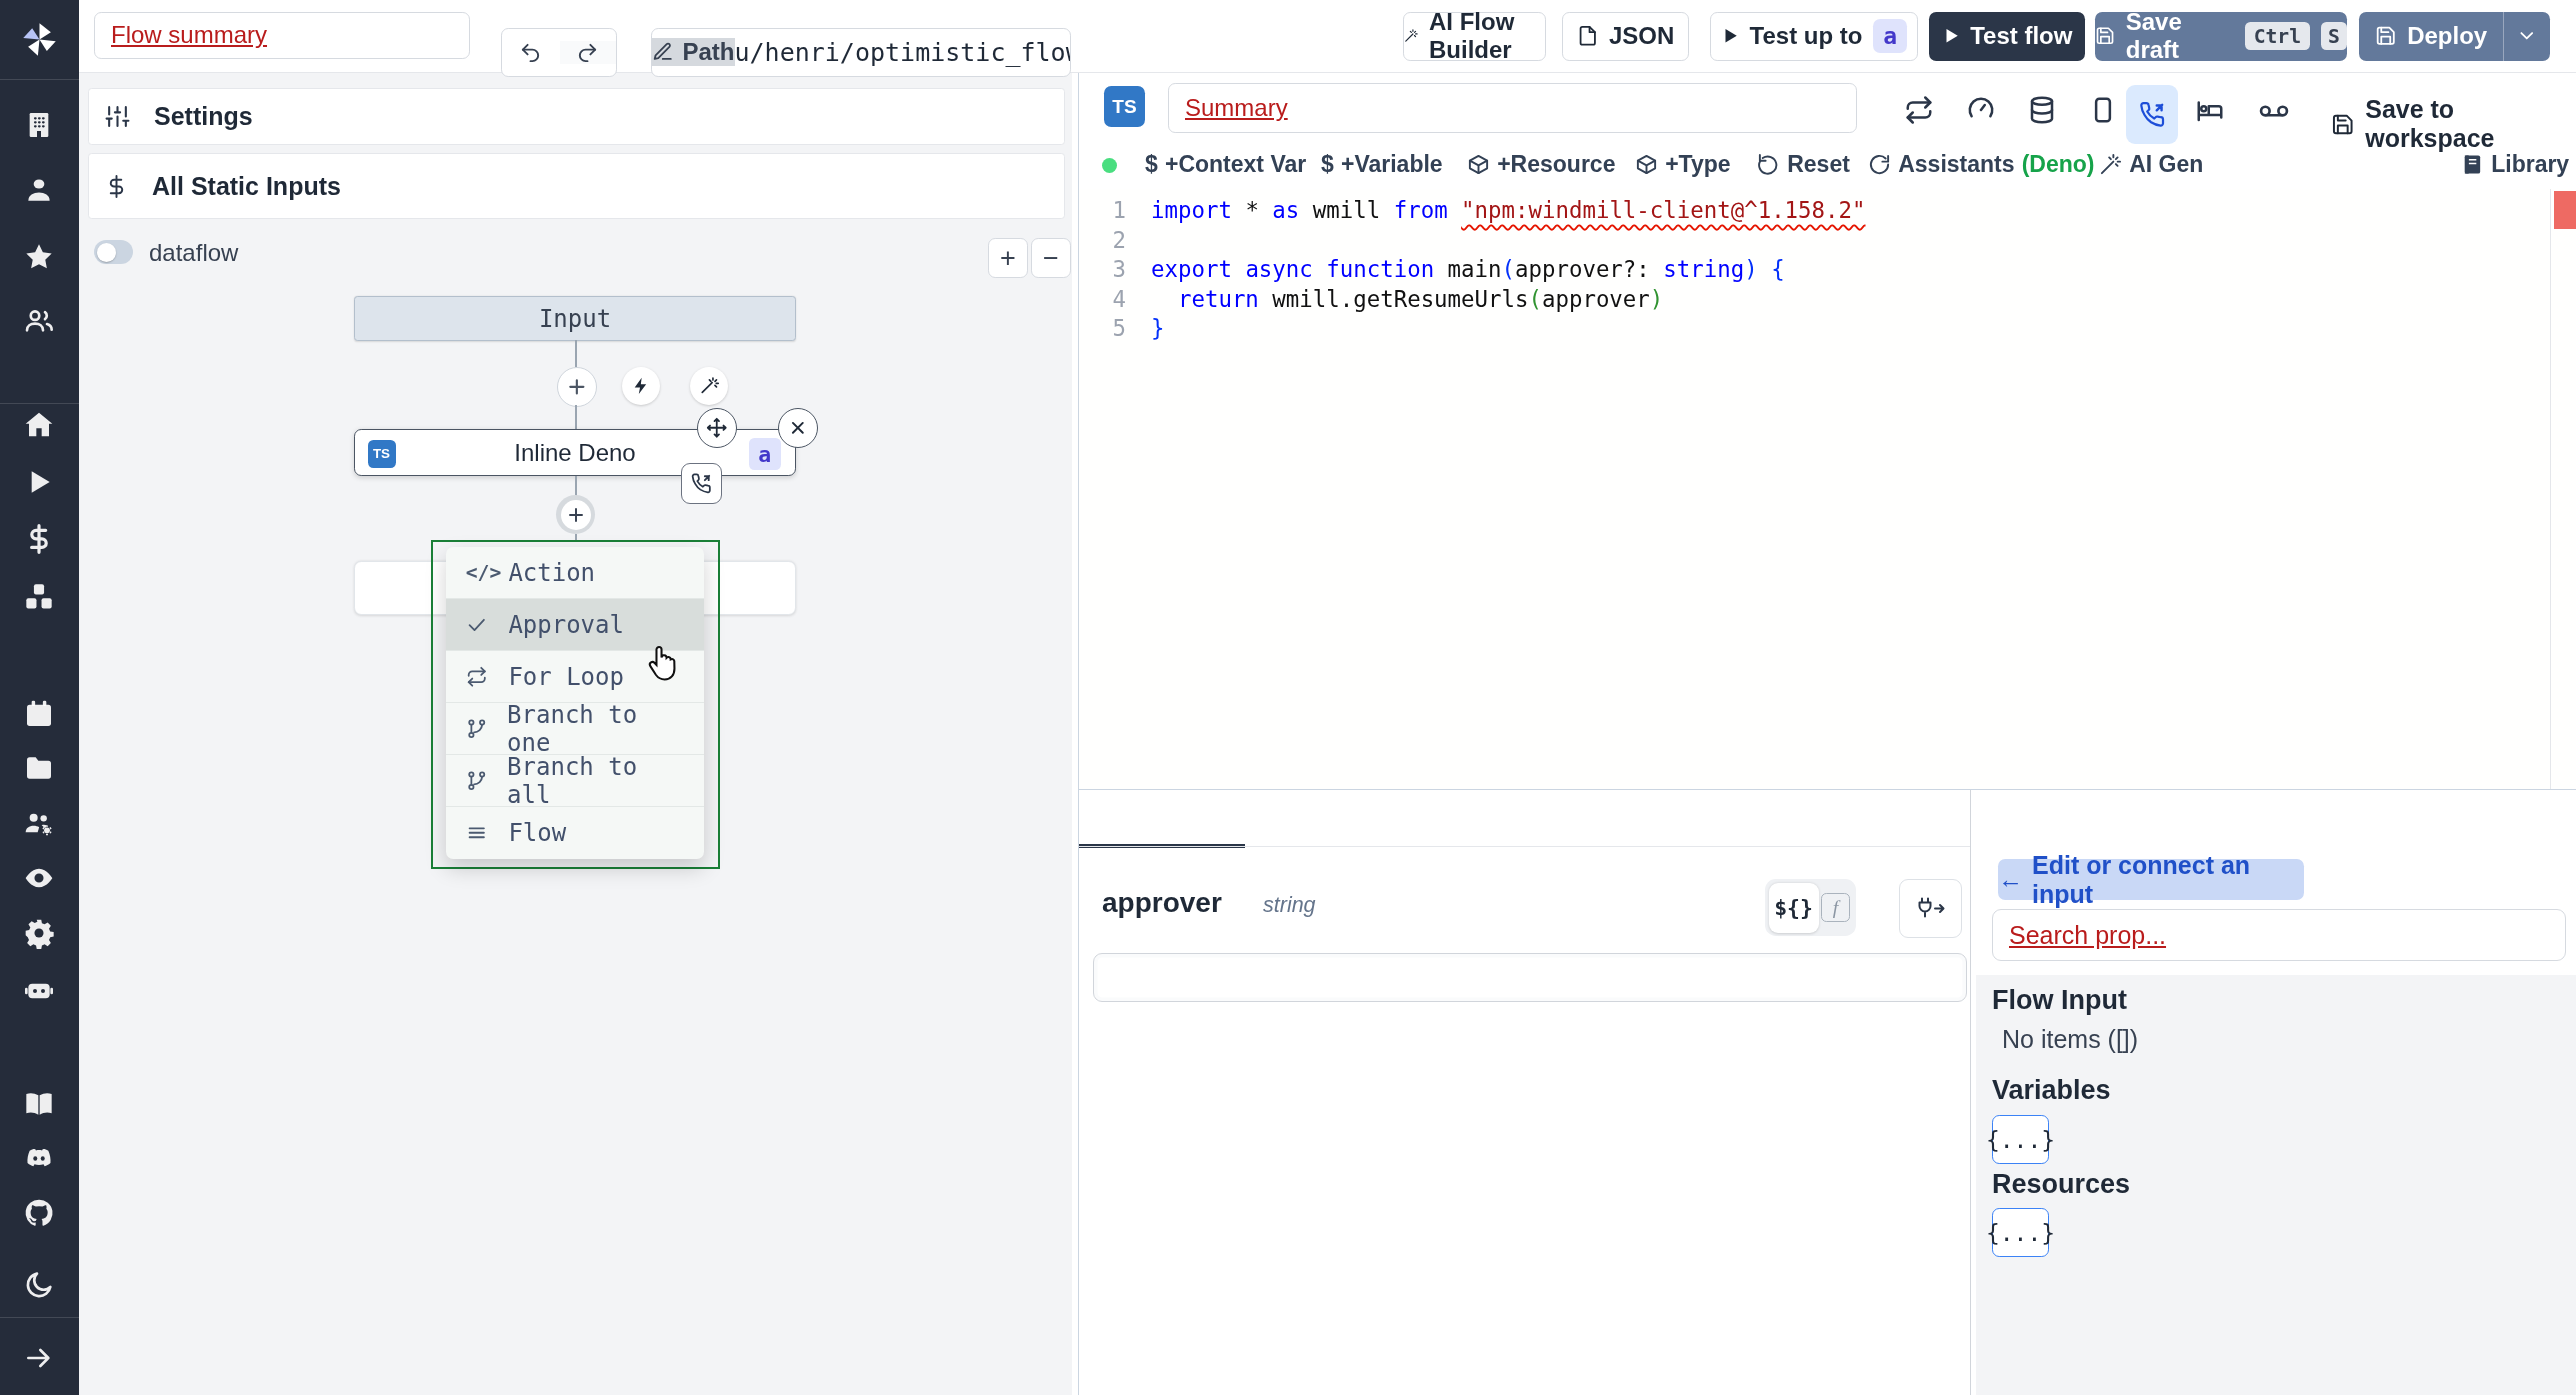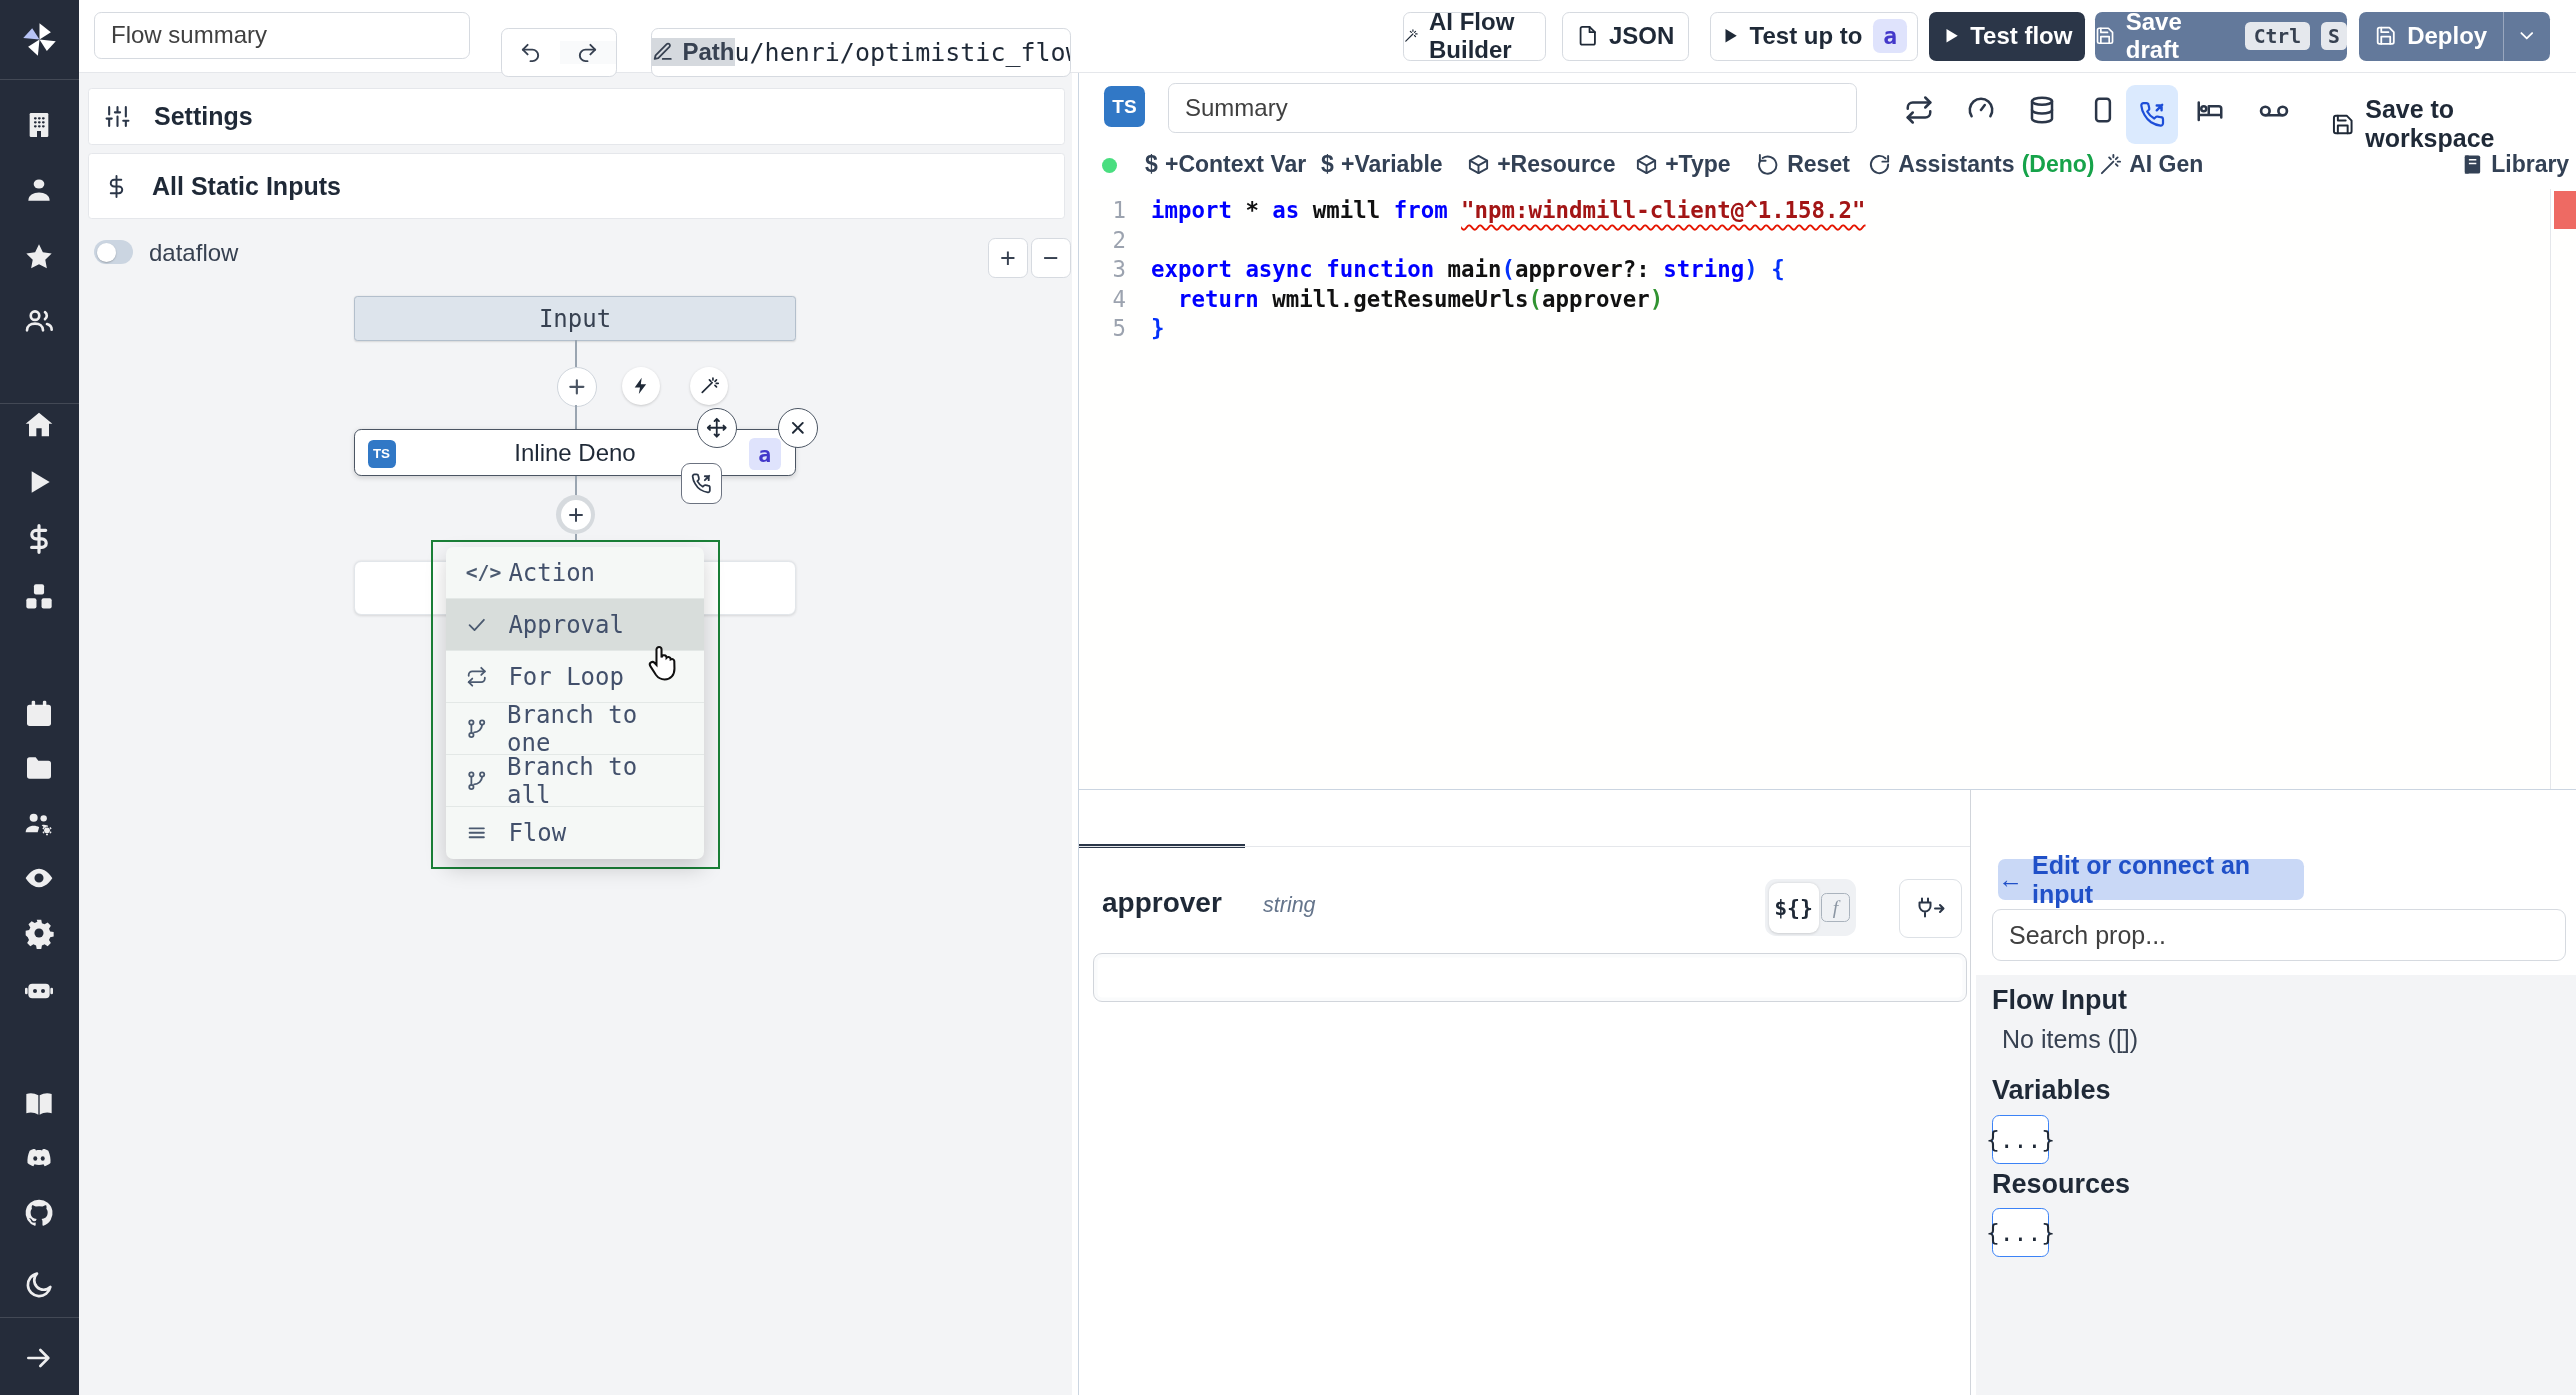--- a/index.html
+++ b/index.html
@@ -12,21 +12,21 @@
 
   
   #rail{left:0;top:0;width:79px;height:1395px;background:#252c3a;z-index:40;}
   #rail .slot{position:absolute;left:23px;width:32px;height:32px;color:rgba(255,255,255,.92);}
   #rail .sep{position:absolute;left:0;width:79px;height:0.9px;background:rgba(255,255,255,.14);}
   #logo{position:absolute;left:19.7px;top:19.7px;width:39px;height:39px;}
 
   
   #topbar{left:79px;top:0;width:2497px;height:72px;background:#fff;border-bottom:0.9px solid #e5e7eb;z-index:30;}
   .tb-input{position:absolute;top:11.6px;height:47px;border:0.9px solid #d6dae0;border-radius:7.2px;background:#fff;
-            font-size:24px;color:#404040;display:flex;align-items:center;padding:16px 16px;box-sizing:border-box;}
+            font-size:24px;color:#b91c1c;display:flex;align-items:center;padding:16px 16px;box-sizing:border-box;text-decoration:underline;}
   .seg{position:absolute;top:11.6px;height:49px;border:0.9px solid #d6dae0;border-radius:7.2px;background:#fff;
        display:flex;align-items:center;overflow:hidden;box-sizing:border-box;margin-top:16px;}
   .seg .cell{display:flex;align-items:center;justify-content:center;color:#374151;}
   .btn{position:absolute;top:11.6px;height:49px;border-radius:7.2px;display:flex;align-items:center;justify-content:center;
        gap:10.7px;font-size:24px;font-weight:600;box-sizing:border-box;}
   .btn.white{background:#fff;border:0.9px solid #d6dae0;color:#1f2937;}
   .btn.dark{background:#2b3648;color:#fff;}
   .btn.slate{background:#63799b;color:#fff;}
   .kbd{background:#e5e8ed;color:#374151;border-radius:5.4px;padding:2.7px 9px;font-size:19.7px;font-family:"DejaVu Sans Mono",monospace;font-weight:700;}
   .kbd.sq{padding:2.7px 7.2px;}
@@ -52,21 +52,21 @@
   .mi:last-child{border-bottom:none;}
   .mi .ic{width:23px;color:#4b5a70;}
   .mi.hover{background:#d8dddb;}
 
   
   #editor{left:1078px;top:72px;width:1498px;height:1323px;background:#fff;border-left:1.8px solid #cbd5e1;z-index:10;}
   .toolrow1{position:absolute;left:0;top:0;width:100%;height:117px;border-bottom:0.9px solid #e5e7eb;background:#fff;}
   .ticon{position:absolute;top:23px;width:36px;height:36px;color:#2b3648;}
   .item2{position:absolute;top:79px;display:flex;align-items:center;gap:7.2px;font-size:23px;font-weight:600;color:#334155;}
   .item2 .ic{width:23px;height:23px;color:#334155;}
-  .codeline{position:absolute;left:72px;height:29.5px;line-height:29.5px;font-size:22.4px;font-family:"DejaVu Sans Mono",monospace;white-space:pre;color:#111;font-weight:bold;}
+  .codeline{position:absolute;left:72px;height:29.5px;line-height:29.5px;font-size:22.4px;font-family:"DejaVu Sans Mono",monospace;white-space:pre;color:#111;}
   .lnum{position:absolute;left:0;width:47px;text-align:right;height:29.5px;line-height:29.5px;font-size:22.4px;color:#9ca3af;font-family:"DejaVu Sans Mono",monospace;}
   .tok-kw{color:#0000ff;} .tok-pl{color:#111;}
   .tok-str{color:#a31515;text-decoration:underline wavy #e51400 1.8px;text-underline-offset:6.3px;}
   .tok-b1{color:#0431fa;} .tok-b2{color:#319331;}
   .chip{position:absolute;width:55px;height:47px;background:#fff;border:1.8px solid #3b82f6;border-radius:7.2px;
         display:flex;align-items:center;justify-content:center;font-size:23px;color:#1f2937;font-family:"DejaVu Sans Mono",monospace;}
   .h-bold{position:absolute;font-size:27px;font-weight:700;color:#1f2937;}
 </style>
 </head>
 <body>

